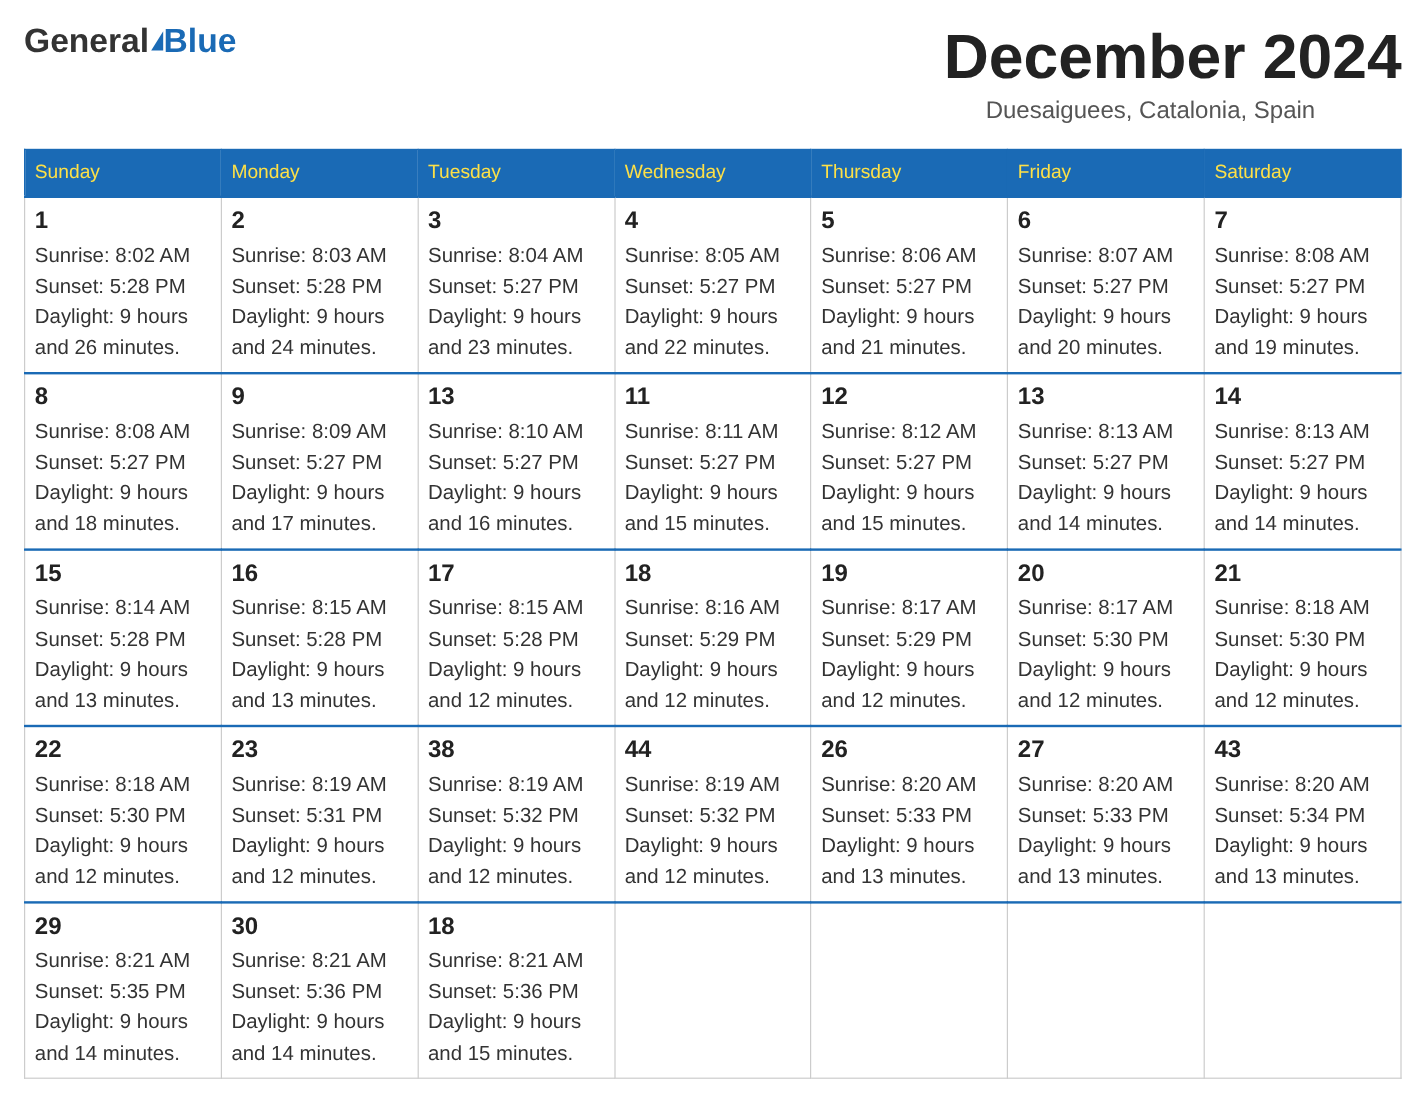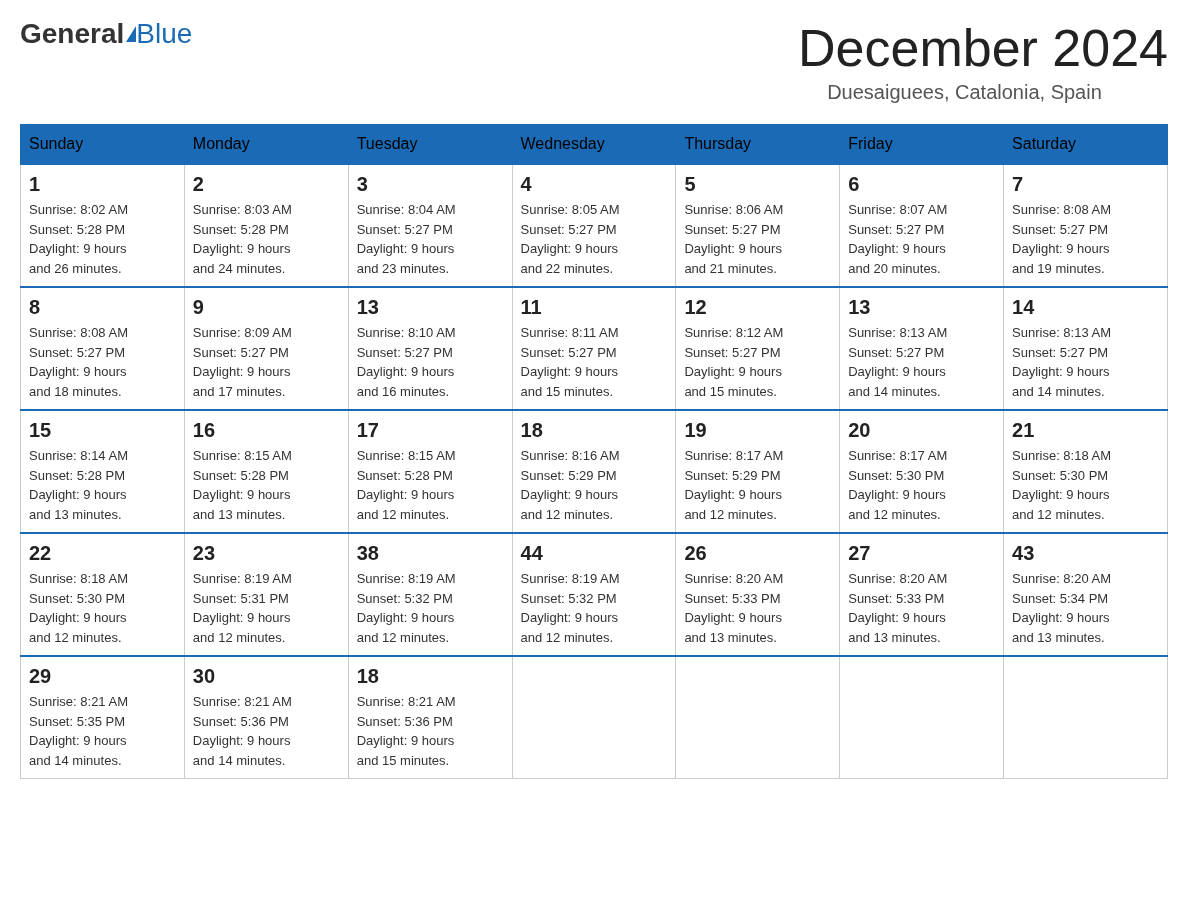--- a/index.html
+++ b/index.html
@@ -21,21 +21,21 @@
       align-items: flex-start;
     }
     .logo-text-general {
       font-size: 28px;
       font-weight: bold;
       color: #333;
       line-height: 1;
     }
     .logo-text-blue {
       font-size: 28px;
-      font-weight: normal;
+      font-weight: bold;
       color: #1a6ab5;
       line-height: 1;
     }
     .logo-triangle {
       display: inline-block;
       width: 0;
       height: 0;
       border-left: 10px solid transparent;
       border-bottom: 16px solid #1a6ab5;
       vertical-align: middle;
@@ -43,39 +43,39 @@
     }
     .logo-line {
       display: flex;
       align-items: center;
     }
     .title-section {
       text-align: right;
     }
     .month-title {
       font-size: 52px;
-      font-weight: normal;
+      font-weight: bold;
       color: #222;
       line-height: 1.1;
       margin-left: 37px;
     }
     .location {
       font-size: 20px;
       color: #555;
       margin-top: 4px;
       text-align: center;
     }
     table {
       width: 100%;
       border-collapse: collapse;
       table-layout: fixed;
     }
     th {
       background-color: #1a6ab5;
-      color: #000000;
+      color: #fde047;
       padding: 10px 8px;
       font-size: 16px;
       font-weight: normal;
       text-align: left;
       border: 1px solid #1a6ab5;
     }
     td {
       vertical-align: top;
       padding: 8px;
       border: 1px solid #ccc;
@@ -84,21 +84,21 @@
       height: 110px;
     }
     .day-number {
       font-size: 20px;
       font-weight: bold;
       color: #222;
       margin-bottom: 4px;
       display: block;
     }
     .day-info {
-      font-size: 13px;
+      font-size: 17px;
       color: #333;
       line-height: 1.5;
     }
     tr:first-child td {
       border-top: 2px solid #1a6ab5;
     }
     tbody tr {
       border-top: 2px solid #1a6ab5;
     }
     td.empty {

